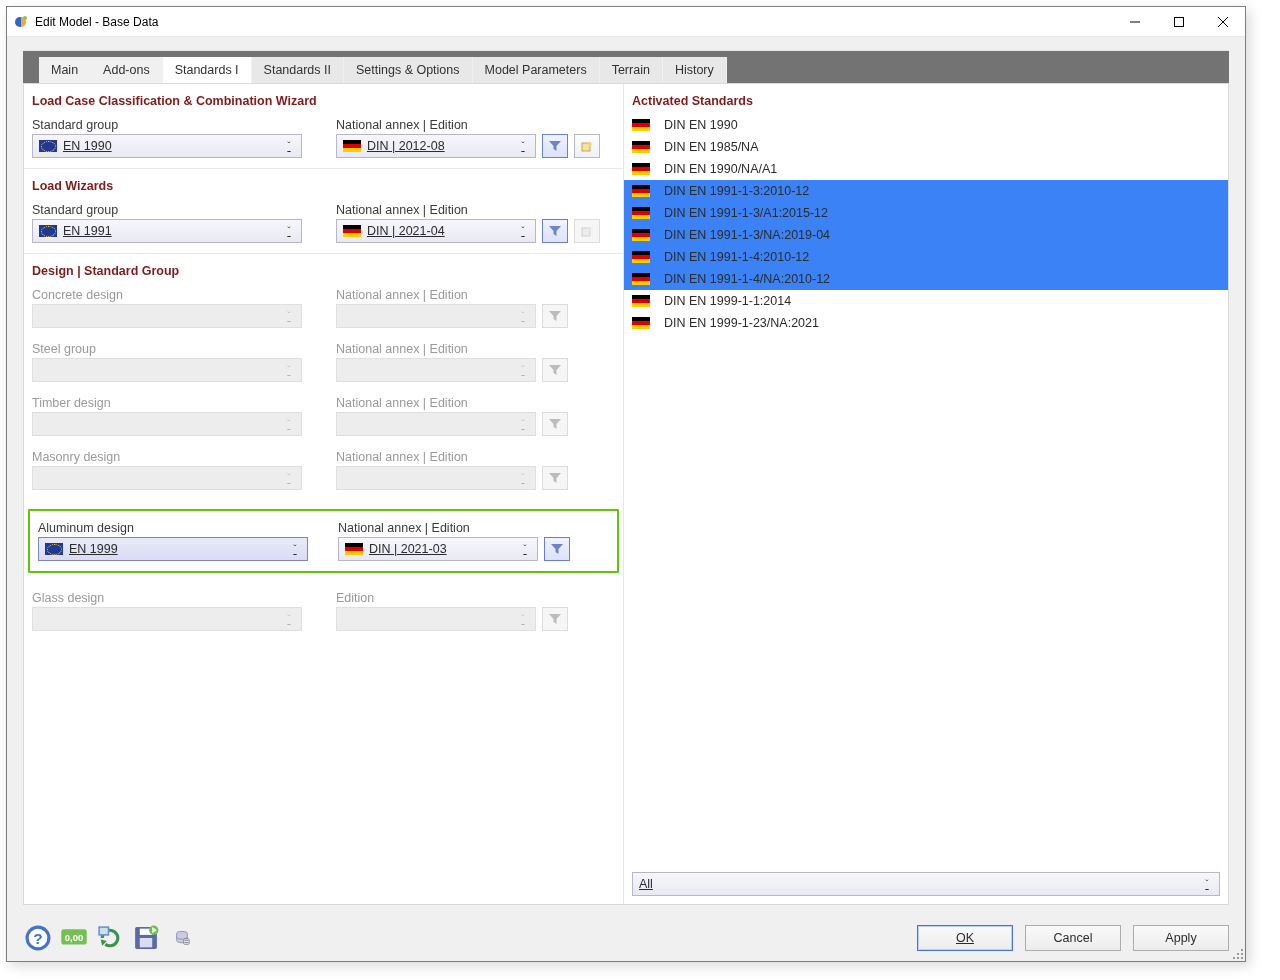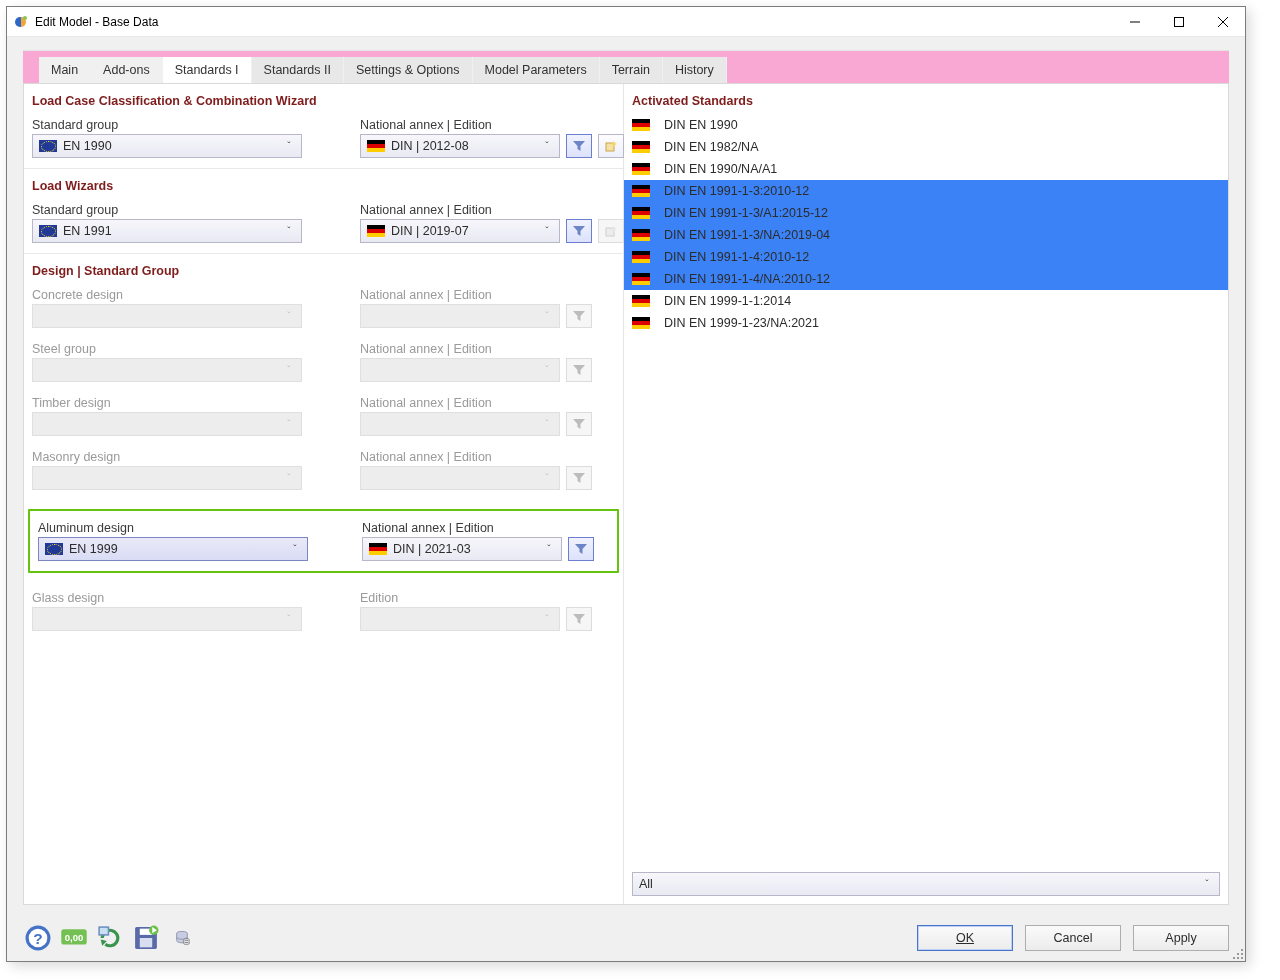--- a/index.html
+++ b/index.html
@@ -12,37 +12,37 @@
   .titlebar { height:30px; display:flex; align-items:center; padding:0 0 0 6px; border-bottom:1px solid #e9e9e9;}
   .titlebar .appicon { width:16px; height:16px; margin-right:6px; }
   .titlebar .title { font-size:12px; color:#000;}
   .titlebar .tbbtns { margin-left:auto; display:flex; height:100%; }
   .tbbtn { width:44px; height:100%; display:flex; align-items:center; justify-content:center; }
   .tbbtn svg { width:10px; height:10px; stroke:#000; stroke-width:1; fill:none; }
   .tbbtn.close svg { width:12px; height:12px; }
 
   .strip { background:#f0f0f0; border-bottom:1px solid #e5e5e5; padding:4px 0 0 0; height:14px; }
 
-  .tabs { display:flex; padding:6px 16px 0 16px; background:#f9a8d4; }
+  .tabs { display:flex; padding:6px 16px 0 16px; background:#737373; }
   .tab { padding:6px 12px 6px 12px; color:#323232; cursor:default; background:#e8e8e8; border-right:1px solid #f0f0f0;}
   .tab.active { background:#fff; }
   .tab.off { background:#f0f0f0; }
   .tabs-row { background:#f0f0f0; }
 
   .body { flex:1; background:#f0f0f0; padding:0 16px 10px 16px; display:flex; flex-direction:column; }
   .content { flex:1; background:#fff; border:1px solid #d9d9d9; display:flex; overflow:hidden;}
   .left { width:600px; border-right:1px solid #e6e6e6; display:flex; flex-direction:column;}
   .right { flex:1; display:flex; flex-direction:column;}
 
   .section-title { color:#7f1d1d; font-weight:600; padding:10px 8px 6px 8px; }
-  .grid { display:grid; grid-template-columns: 300px 280px; gap:0 28px; padding:0 8px 10px 8px; align-items:start;}
+  .grid { display:grid; grid-template-columns: 300px 280px; gap:0 4px; padding:0 8px 10px 8px; align-items:start;}
   .lbl { color:#3a3a3a; font-size:12.5px; padding:4px 0 2px 0;}
   .lbl.disabled { color:#9a9a9a; }
   .row { display:flex; align-items:center; gap:6px;}
-  .combo { height:24px; background:linear-gradient(#f6f6fb,#e9e9f3); border:1px solid #b7b7c9; display:flex; align-items:center; padding:0 4px 0 6px; cursor:default; width:100%; position:relative;}
+  .combo { height:24px; background:linear-gradient(#f6f6fb,#e9e9f3); border:1px solid #b7b7c9; display:flex; align-items:center; padding:0 4px 0 6px; cursor:default; width:100%; position:relative;text-decoration:underline;}
   .combo.focus { background:linear-gradient(#e9e9f7,#d9dcf5); border-color:#7c86c2;}
   .combo.disabled { background:#ededed; border:1px solid #dfdfdf; color:#b4b4b4;}
   .combo .val { flex:1; font-size:12.5px; white-space:nowrap; overflow:hidden; }
   .combo .caret { width:16px; text-align:center; color:#3e3e3e; font-size:10px;}
   .combo.disabled .caret { color:#c0c0c0;}
   .flag { display:inline-flex; width:18px; height:12px; margin-right:6px; vertical-align:-2px; flex-direction:column;}
   .flag.eu { background:#203997; position:relative; }
   .flag.eu::after { content:""; position:absolute; left:3px; top:1.5px; width:12px; height:9px; border-radius:50%;  box-shadow:0 0 0 0; background:radial-gradient(#203997 45%, transparent 46%); --c:#f2d132; 
      
      }
@@ -192,21 +192,21 @@
                 <span class="caret">ˇ</span>
               </div>
             </div>
             <div class="row">
               <div class="combo" style="width:200px">
                 <span class="flag de">
                       <span class="blk"></span>
                       <span class="red"></span>
                       <span class="yel"></span>
                     </span>
-                <span class="val">DIN | 2019-07</span>
+                <span class="val">DIN | 2021-04</span>
                 <span class="caret">ˇ</span>
               </div>
               <div class="tinybtn active">
                 <svg class="filter-icon" viewBox="0 0 14 14">
                       <path class="funnel" d="M1 2h12l-4.5 5v5l-3-2V7z"></path>
                     </svg>
               </div>
               <div class="tinybtn disabled">
                 <svg viewBox="0 0 14 14">
                       <rect x="2" y="4" width="8" height="8" fill="#ececec" stroke="#d0d0d0"></rect>
@@ -372,21 +372,21 @@
                   <span class="yel"></span>
                 </span>
                 <span>DIN EN 1990</span>
               </div>
               <div class="ritem">
                 <span class="flag de">
                   <span class="blk"></span>
                   <span class="red"></span>
                   <span class="yel"></span>
                 </span>
-                <span>DIN EN 1982/NA</span>
+                <span>DIN EN 1985/NA</span>
               </div>
               <div class="ritem">
                 <span class="flag de">
                   <span class="blk"></span>
                   <span class="red"></span>
                   <span class="yel"></span>
                 </span>
                 <span>DIN EN 1990/NA/A1</span>
               </div>
               <div class="ritem shade">

